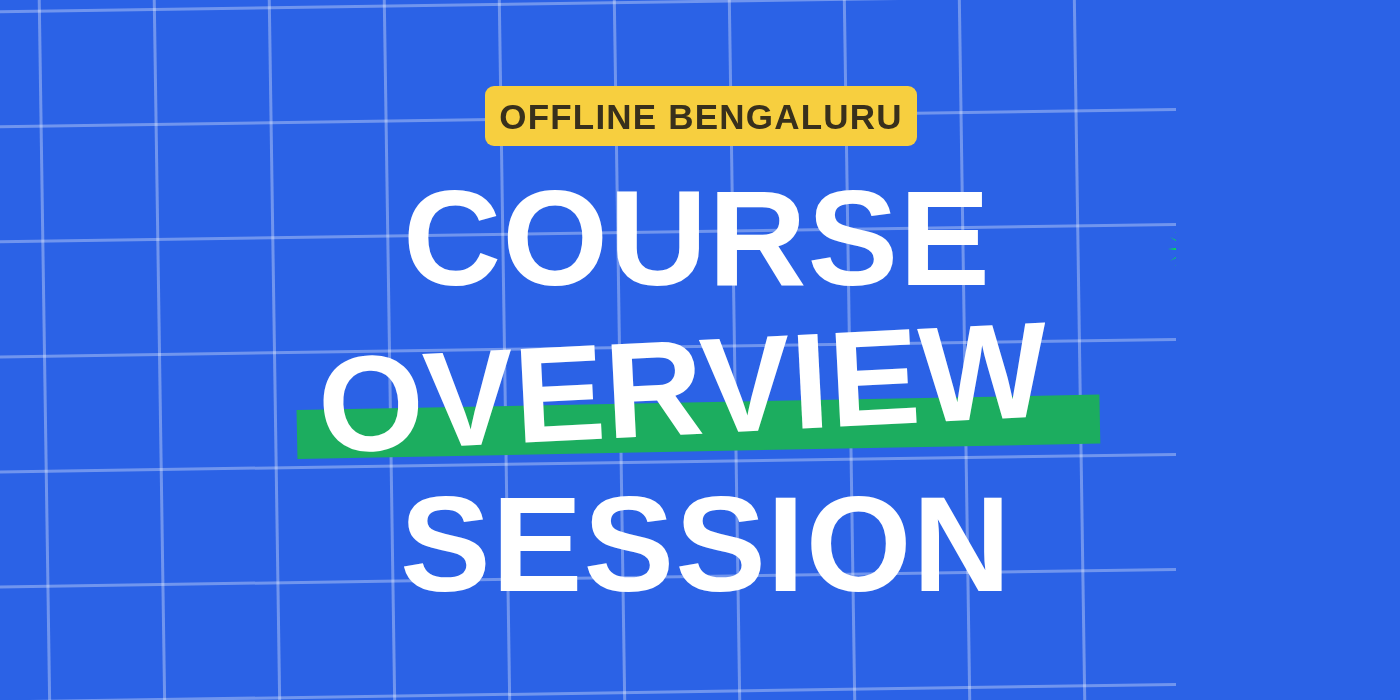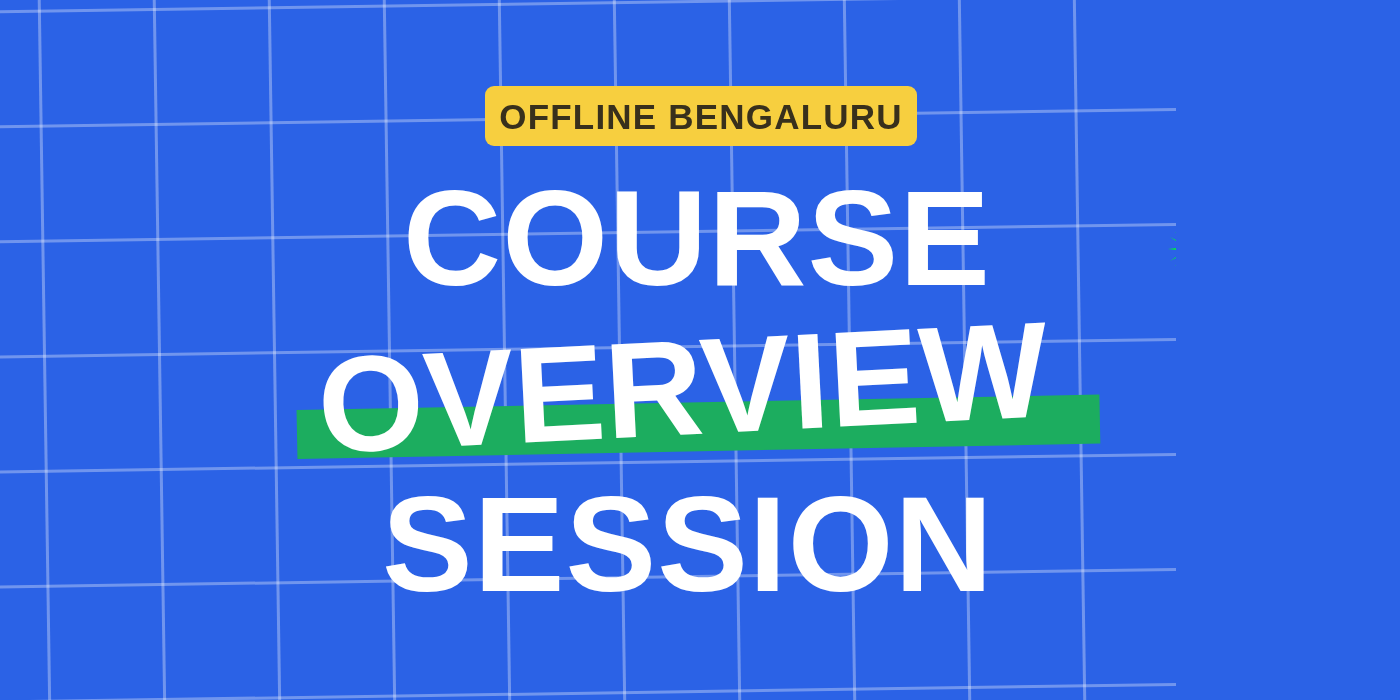--- a/index.html
+++ b/index.html
@@ -66,21 +66,21 @@
     white-space: nowrap;
     letter-spacing: -1px;
   }
   .line-1 {
     left: 403px;
     top: 170px;
     font-size: 136px;
     letter-spacing: 1px;
   }
   .line-3 {
-    left: 382px;
+    left: 400px;
     top: 476px;
     font-size: 136px;
     letter-spacing: 1px;
   }
 
   
   .line-2-wrap {
     position: absolute;
     left: 300px;
     top: 318px;

